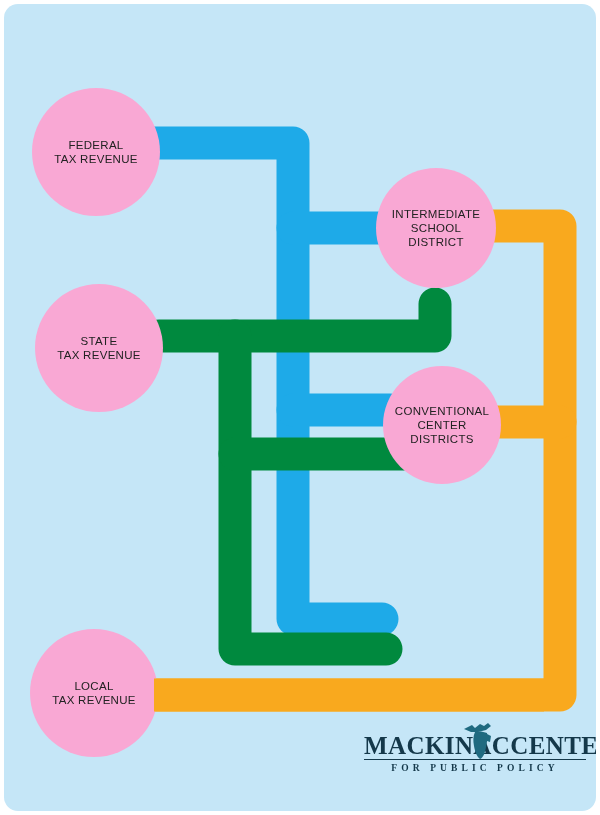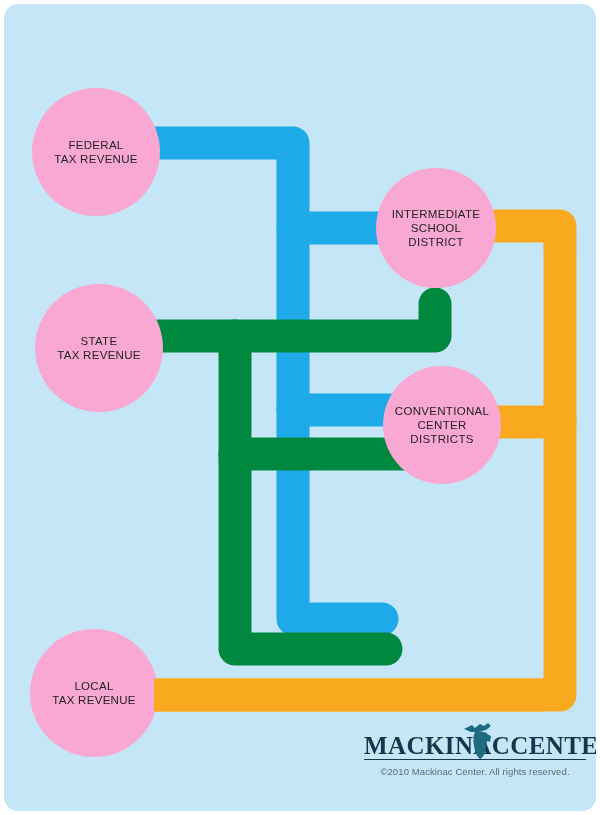--- a/index.html
+++ b/index.html
@@ -188,18 +188,18 @@
         <span class="logo-word">CENTER</span>
         <svg id="logo-mitten" viewBox="0 0 34 40" aria-hidden="true">
 
           <path d="M2 9 L10 5 L13 8 L18 4 L22 6 L26 3 L29 6 L24 10 L16 12 L9 12 Z" fill="#1f6a80"></path>
 
           <path d="M13 12 C 11 16, 11 21, 12 26 C 13 32, 15 37, 18 39 C 21 38, 23 33, 24 27 C 25 22, 26 17, 25 13 C 22 12, 17 11, 13 12 Z" fill="#1f6a80"></path>
 
           <path d="M25 14 L29 16 L28 22 L25 21 Z" fill="#1f6a80"></path>
         </svg>
       </div>
-      <div id="logo-copyright">©2010 Mackinac Center. All rights reserved.</div>
+      <div id="logo-tagline">FOR PUBLIC POLICY</div>
     </div>
 
 
   </div>
 </div>
 
 </body></html>

